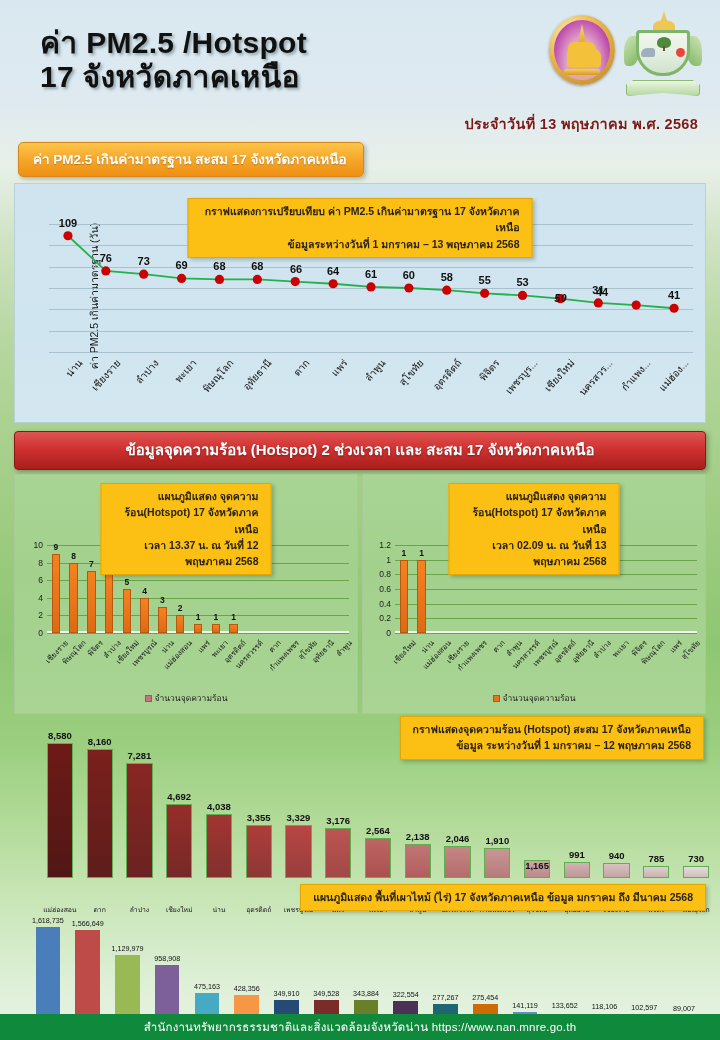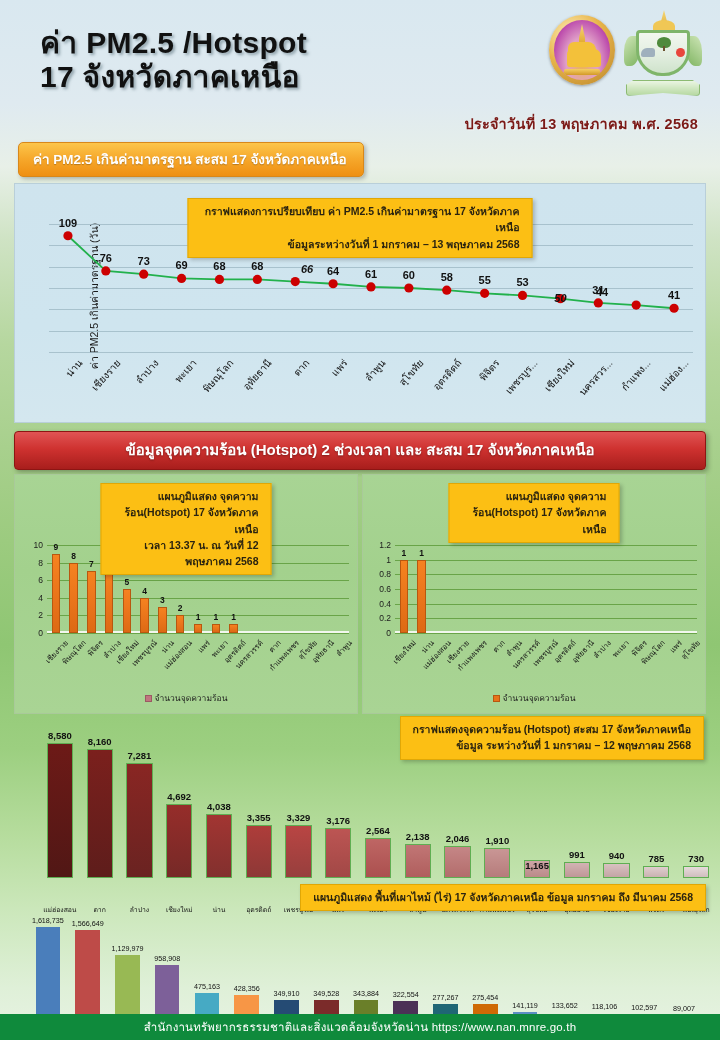--- a/index.html
+++ b/index.html
@@ -299,21 +299,21 @@
         <circle cx="549.2941176470588" cy="78.93333333333334" r="4.6" fill="#cc0000"></circle>
         <circle cx="587.1764705882352" cy="81.06666666666666" r="4.6" fill="#cc0000"></circle>
         <circle cx="625.0588235294118" cy="84.26666666666667" r="4.6" fill="#cc0000"></circle>
       </svg>
       <div class="dot-label" style="left: 18.9412px; top: 4.73333px;">109</div>
       <div class="dot-label" style="left: 56.8235px; top: 39.9333px;">76</div>
       <div class="dot-label" style="left: 94.7059px; top: 43.1333px;">73</div>
       <div class="dot-label" style="left: 132.588px; top: 47.4px;">69</div>
       <div class="dot-label" style="left: 170.471px; top: 48.4667px;">68</div>
       <div class="dot-label" style="left: 208.353px; top: 48.4667px;">68</div>
-      <div class="dot-label" style="left: 258px; top: 50.6px; font-style: italic;">66</div>
+      <div class="dot-label" style="left: 247px; top: 50.6px;">66</div>
       <div class="dot-label" style="left: 284.118px; top: 52.7333px;">64</div>
       <div class="dot-label" style="left: 322px; top: 55.9333px;">61</div>
       <div class="dot-label" style="left: 359.882px; top: 57px;">60</div>
       <div class="dot-label" style="left: 397.765px; top: 59.1333px;">58</div>
       <div class="dot-label" style="left: 435.647px; top: 62.3333px;">55</div>
       <div class="dot-label" style="left: 473.529px; top: 64.4667px;">53</div>
       <div class="dot-label" style="left: 511.412px; top: 80px; font-style: italic;">50</div>
       <div class="dot-label" style="left: 549.294px; top: 71.9333px;">31</div>
       <div class="dot-label" style="left: 553px; top: 74.0667px; text-align: center;">44</div>
       <div class="dot-label" style="left: 625.059px; top: 77.2667px;">41</div>
@@ -408,20 +408,21 @@
       </div>
     <div class="hot-legend lg">
       <span class="sw"></span><span>จำนวนจุดความร้อน</span>
     </div>
   </div>
 
   <div class="hot-panel">
     <div class="cap-wrap">
       <div class="cap-yellow">
         <div>แผนภูมิแสดง จุดความร้อน(Hotspot) 17 จังหวัดภาคเหนือ</div>
+        <div>เวลา 02.09 น. ณ วันที่ 13 พฤษภาคม  2568</div>
       </div>
     </div>
     <div class="hot-plot" id="hot2-plot">
         <div class="hot-grid" style="top: 88px;"></div>
         <div class="hot-yt" style="top: 88px;">0</div>
         <div class="hot-grid" style="top: 73.3333px;"></div>
         <div class="hot-yt" style="top: 73.3333px;">0.2</div>
         <div class="hot-grid" style="top: 58.6667px;"></div>
         <div class="hot-yt" style="top: 58.6667px;">0.4</div>
         <div class="hot-grid" style="top: 44px;"></div>

